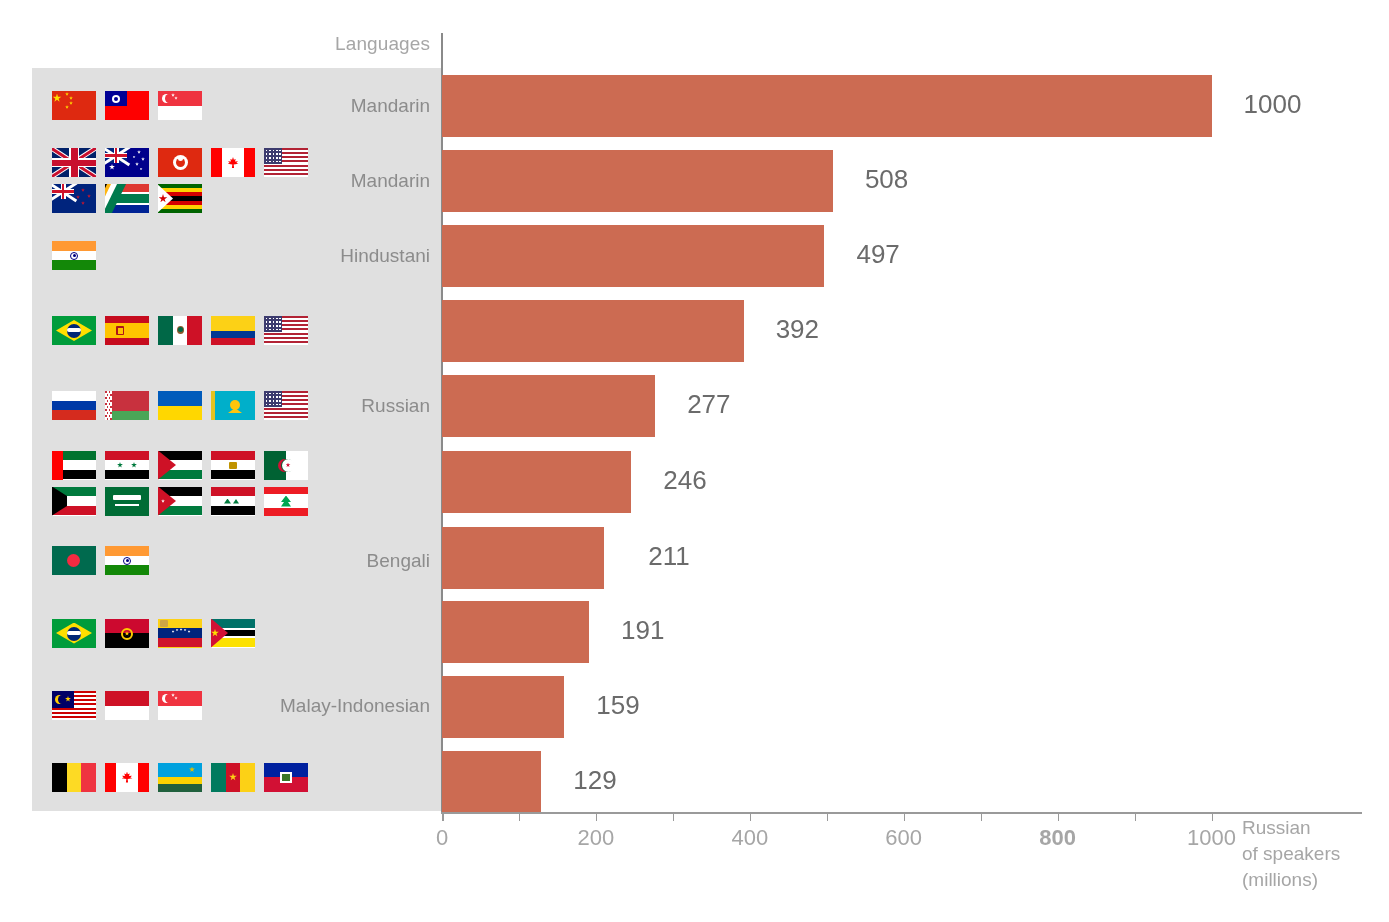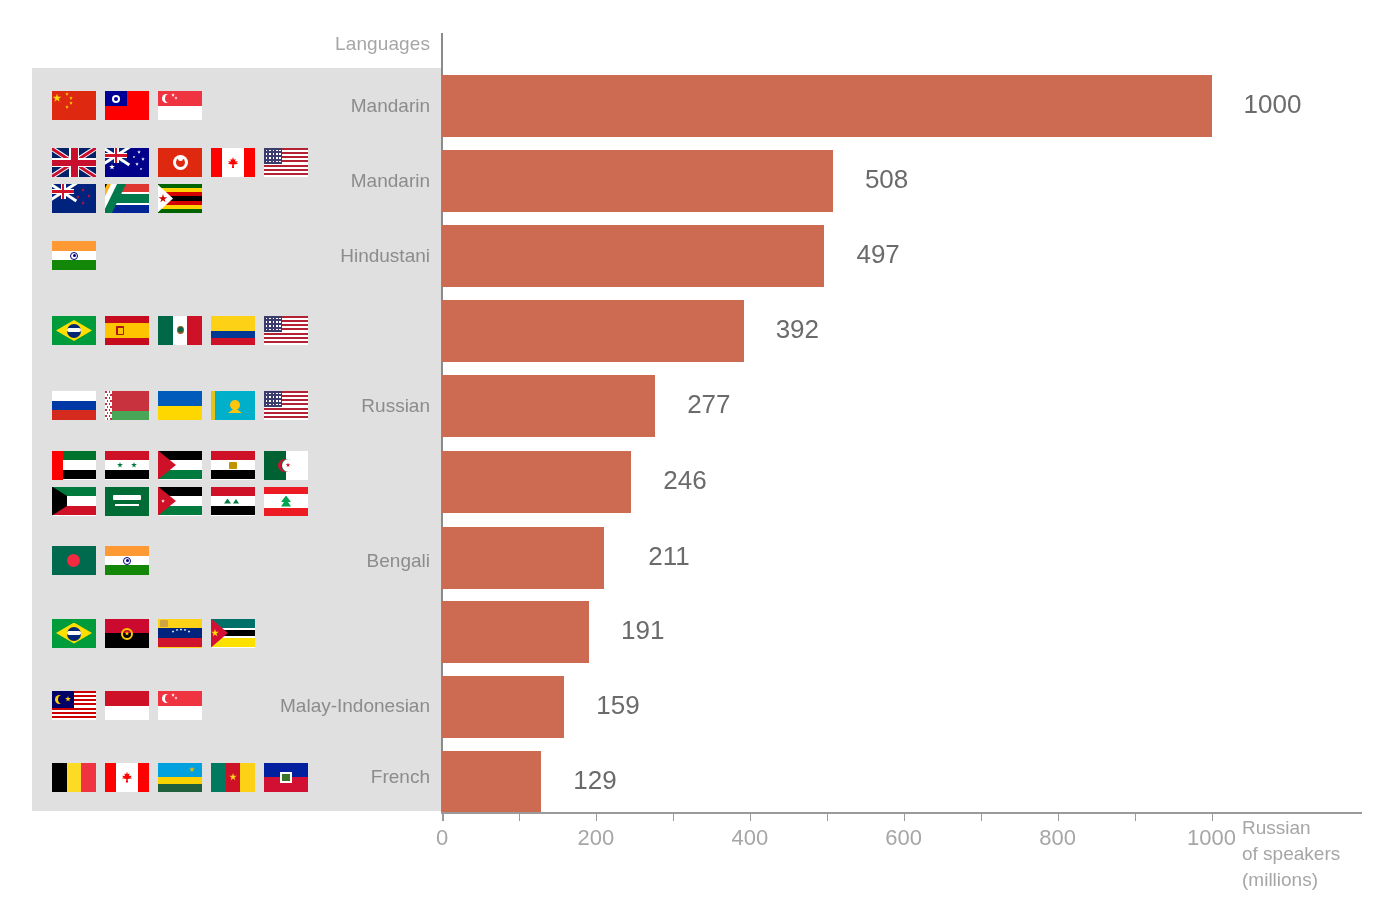--- a/index.html
+++ b/index.html
@@ -596,21 +596,20 @@
             <i style="left:29.3px;top:0;width:14.7px;height:29px;background:#fcd116"></i>
             <i style="left:18px;top:10.5px;width:8px;height:8px;background:#fcd116;clip-path:polygon(50% 0%,61% 35%,98% 35%,68% 57%,79% 91%,50% 70%,21% 91%,32% 57%,2% 35%,39% 35%)"></i>
           </span>
           <span class="flag" style="background: rgb(255, 255, 255);">
             <i style="left:0;top:0;width:44px;height:14.5px;background:#00209f"></i>
             <i style="left:0;top:14.5px;width:44px;height:14.5px;background:#d21034"></i>
             <i style="left:16px;top:9px;width:12px;height:11px;background:#fff"></i>
             <i style="left:18px;top:11px;width:8px;height:7px;background:#3a7728"></i>
           </span>
         </div>
-        <div class="row-label">French</div>
       </div>
       <div class="bar" style="position: absolute; transform: none; top: 751px; height: 62px; width: 99.2655px; background: rgb(204, 107, 82);"></div>
       <div class="bar-value" style="position: absolute; transform: none; left: 573.265px; top: 765px;">129</div>
     </div>
 
   <div class="x-axis-line"></div>
   <div id="ticks-container">
       <div class="tick" style="left: 442px;"></div>
       <div class="tick" style="left: 518.95px;"></div>
       <div class="tick" style="left: 595.9px;"></div>
@@ -619,21 +618,21 @@
       <div class="tick" style="left: 826.75px;"></div>
       <div class="tick" style="left: 903.7px;"></div>
       <div class="tick" style="left: 980.65px;"></div>
       <div class="tick" style="left: 1057.6px;"></div>
       <div class="tick" style="left: 1134.55px;"></div>
       <div class="tick" style="left: 1211.5px;"></div>
       <div class="tick-label" style="left: 442px;">0</div>
       <div class="tick-label" style="left: 595.9px;">200</div>
       <div class="tick-label" style="left: 749.8px;">400</div>
       <div class="tick-label" style="left: 903.7px;">600</div>
-      <div class="tick-label" style="left: 1057.6px;">800</div>
+      <div class="tick-label" style="left: 1057.6px; font-weight: bold;">800</div>
       <div class="tick-label" style="left: 1211.5px;">1000</div>
     </div>
 
   <div class="axis-title-bottom">
     <div>Russian</div>
     <div>of speakers</div>
     <div>(millions)</div>
   </div>
 
 </div>

